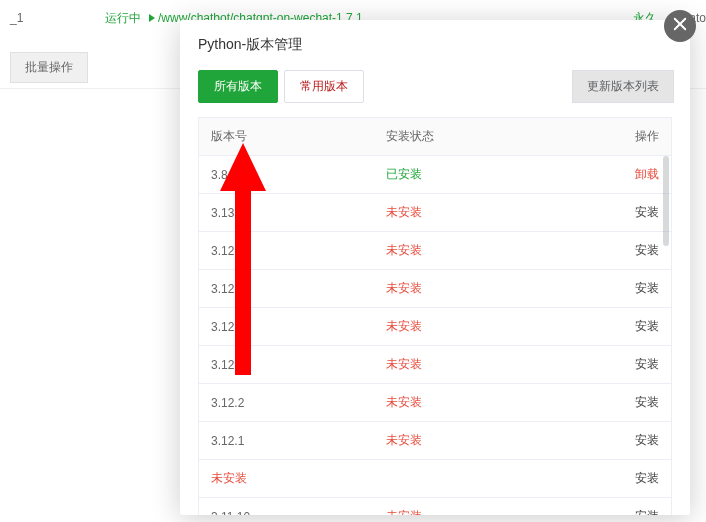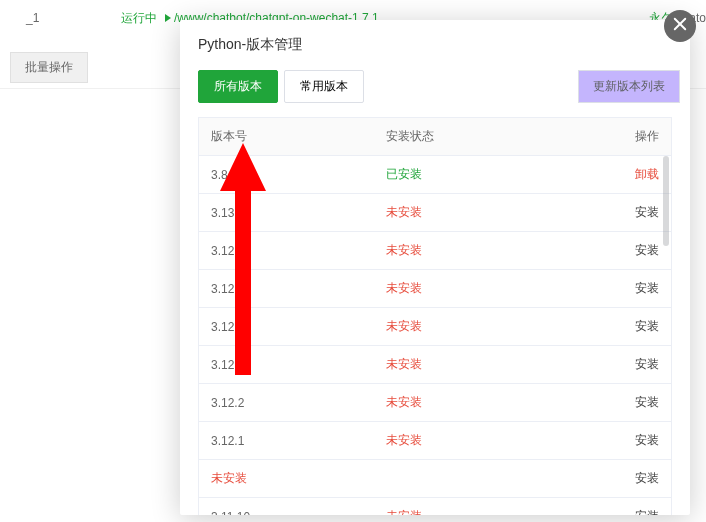--- a/index.html
+++ b/index.html
@@ -1,32 +1,32 @@
 <!DOCTYPE html>
 <html><head>
   <meta charset="utf-8">
   <style>
     * { margin: 0; padding: 0; box-sizing: border-box; font-family: -apple-system, BlinkMacSystemFont, "Segoe UI", "Microsoft YaHei", sans-serif; }
     body { width: 706px; height: 522px; background: #fff; position: relative; overflow: hidden; }
-    .bg-row { position: absolute; top: 8px; left: 16px; right: 0; height: 20px; display: flex; align-items: center; font-size: 12px; }
+    .bg-row { position: absolute; top: 8px; left: 0; right: 0; height: 20px; display: flex; align-items: center; font-size: 12px; }
     .bg-cell1 { position: absolute; left: 10px; color: #666; }
     .bg-status { position: absolute; left: 105px; color: #20a53a; display: flex; align-items: center; gap: 6px; }
     .bg-path { position: absolute; left: 158px; color: #20a53a; }
     .bg-perm { position: absolute; left: 633px; color: #20a53a; }
     .bg-extra { position: absolute; right: 0; color: #666; }
     .batch-btn { position: absolute; left: 10px; top: 52px; padding: 6px 14px; background: #f0f0f0; color: #666; border: 1px solid #e0e0e0; border-radius: 0; font-size: 12px; cursor: pointer; }
     .divider { position: absolute; top: 88px; left: 0; right: 0; height: 1px; background: #f0f0f0; }
     .modal { position: absolute; left: 180px; top: 20px; width: 510px; height: 495px; background: #fff; box-shadow: 0 4px 30px rgba(0,0,0,0.2); border-radius: 2px; display: flex; flex-direction: column; }
     .modal-title { padding: 16px 18px; font-size: 14px; color: #333; }
-    .modal-toolbar { padding: 0 10px 14px 18px; display: flex; justify-content: space-between; align-items: center; }
+    .modal-toolbar { padding: 0 16px 14px 18px; display: flex; justify-content: space-between; align-items: center; }
     .tab-group { display: flex; gap: 0; }
-    .tab { padding: 7px 15px; font-size: 12px; border: 1px solid #dcdfe6; background: #fff; color: #000000; cursor: pointer; border-radius: 2px; }
+    .tab { padding: 7px 15px; font-size: 12px; border: 1px solid #dcdfe6; background: #fff; color: #b91c1c; cursor: pointer; border-radius: 2px; }
     .tab.active { background: #20a53a; color: #fff; border-color: #20a53a; }
     .tab + .tab { margin-left: 6px; }
-    .refresh-btn { padding: 7px 14px; font-size: 12px; border: 1px solid #dcdfe6; background: #c4b5fd; color: #606266; cursor: pointer; border-radius: 0; }
+    .refresh-btn { padding: 7px 14px; font-size: 12px; border: 1px solid #dcdfe6; background: #e5e5e5; color: #606266; cursor: pointer; border-radius: 0; }
     .table-wrap { flex: 1; margin: 0 18px; overflow: auto; position: relative; border: 1px solid #ebeef5; border-bottom: none; }
     .table-header { display: flex; background: #fafafa; font-size: 12px; color: #666; font-weight: 400; border-bottom: 1px solid #ebeef5; }
     .table-row { display: flex; font-size: 12px; color: #666; border-bottom: 1px solid #ebeef5; background: #fff; }
     .cell { padding: 10px 12px; display: flex; align-items: center; }
     .col-version { flex: 0 0 175px; }
     .col-status { flex: 1; }
     .col-action { flex: 0 0 60px; justify-content: flex-end; padding-right: 12px; }
     .status-installed { color: #20a53a; }
     .status-notinstalled { color: #e74c3c; }
     .action-install { color: #404040; cursor: pointer; }

